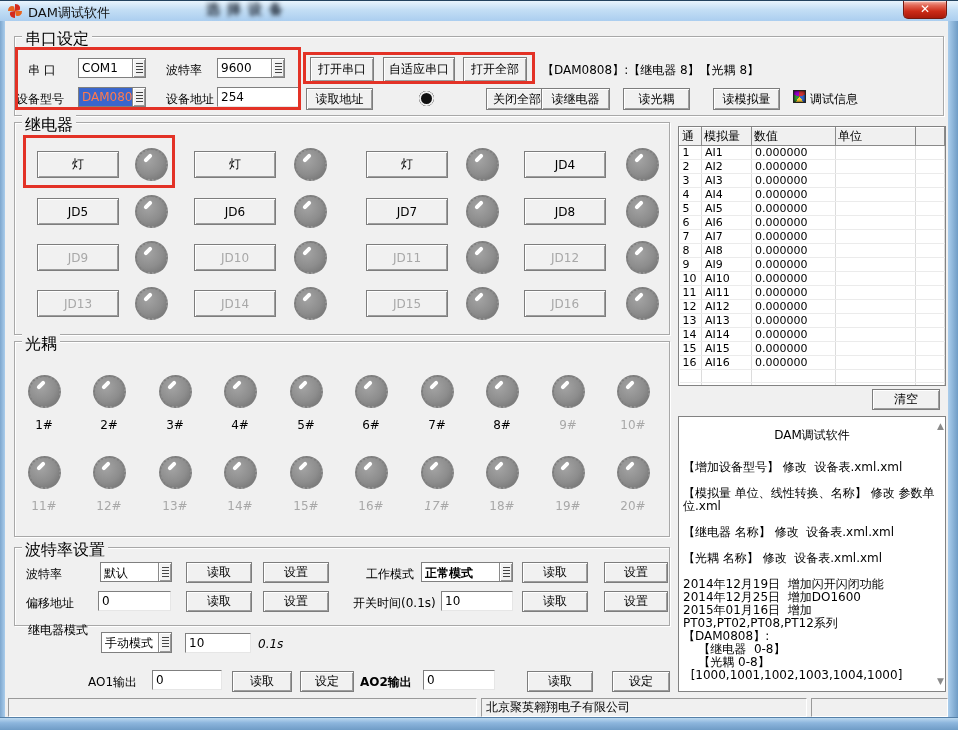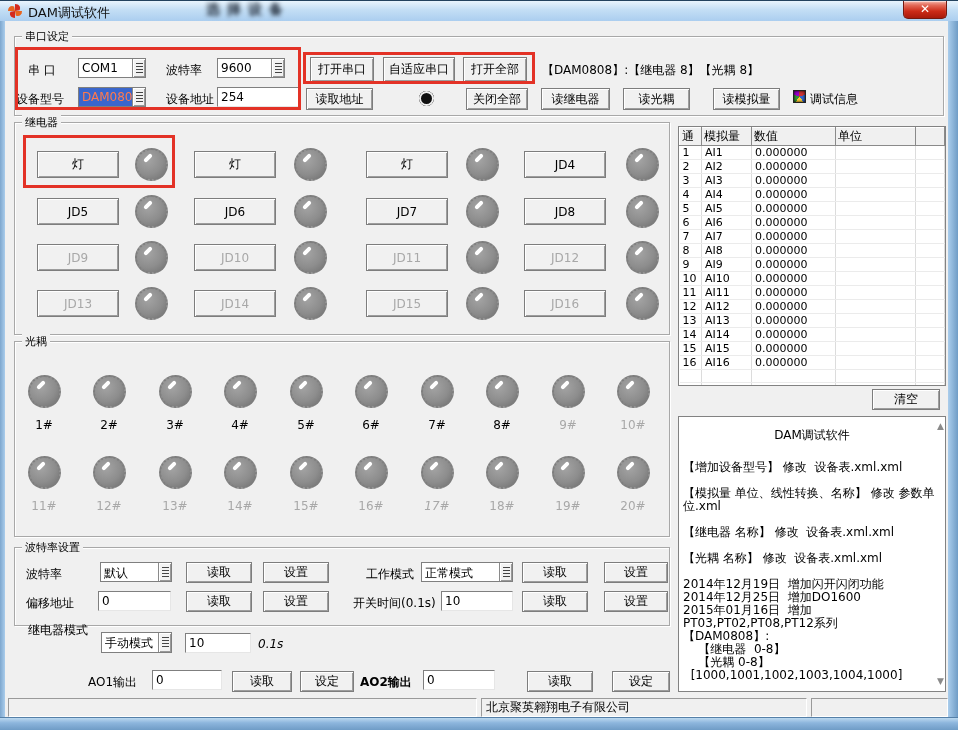--- a/index.html
+++ b/index.html
@@ -25,21 +25,21 @@
   .watermark { position:absolute; left:206px; top:1px; font-size:14px; font-weight:bold;
     color:#26303e; letter-spacing:7px; filter:blur(2px); z-index:31; }
   .close-btn { position:absolute; left:903px; top:1px; width:44px; height:18px; z-index:32;
     background:linear-gradient(180deg,#f3b2a8 0%,#e26a58 25%,#cc2b18 60%,#a81a0b 100%);
     border:1px solid #731910; border-top:none; border-radius:0 0 5px 5px;
     color:#fff; font-size:12px; font-weight:bold; text-align:center; line-height:16px; cursor:pointer;
     box-shadow:inset 0 1px 1px rgba(255,255,255,.6); }
 
   
   .group { position:absolute; border:1px solid #a8a8a8; box-shadow:1px 1px 0 #ffffff, inset 1px 1px 0 #ffffff; z-index:2; }
-  .group-label { position:absolute; top:-8px; left:7px; background:#f0f0f0; padding:0 3px; font-size:11px; white-space:nowrap; }
+  .group-label { position:absolute; top:-8px; left:7px; background:#f0f0f0; padding:0 3px; font-size:16px; white-space:nowrap; }
   .label { position:absolute; font-size:12px; white-space:nowrap; z-index:3; }
   .btn { position:absolute; background:#f1f1f1; border:1px solid #7d7d7d;
     box-shadow:inset 1px 1px 0 #ffffff, inset -1px -1px 0 #9d9d9d;
     font-size:12px; display:flex; align-items:center; justify-content:center;
     white-space:nowrap; cursor:pointer; z-index:3; }
   .btn.disabled { color:#a8a8a8; cursor:default; }
   .input { position:absolute; background:#fff; border:1px solid #7f7f7f;
     border-bottom-color:#e6e6e6; border-right-color:#e6e6e6;
     font-size:12px; padding:2px 3px; overflow:hidden; white-space:nowrap; z-index:3; }
   .combo { position:absolute; background:#fff; border:1px solid #7f7f7f;
@@ -143,21 +143,21 @@
   <span class="label" style="left:166px;top:91px;">设备地址</span>
   <div class="input" style="left:217px;top:87px;width:84px;height:20px;">254</div>
 
   <div class="btn" style="left:310px;top:57px;width:64px;height:25px;">打开串口</div>
   <div class="btn" style="left:383px;top:57px;width:72px;height:25px;">自适应串口</div>
   <div class="btn" style="left:463px;top:57px;width:64px;height:25px;">打开全部</div>
   <span class="devinfo">【DAM0808】:【继电器  8】【光耦 8】</span>
 
   <div class="btn" style="left:306px;top:88px;width:67px;height:22px;">读取地址</div>
   <div class="led-ring" style="left:419px;top:91px;"></div>
-  <div class="btn" style="left:466px;top:88px;width:62px;height:22px;">关闭全部</div>
+  <div class="btn" style="left:486px;top:88px;width:62px;height:22px;">关闭全部</div>
   <div class="btn" style="left:541px;top:88px;width:69px;height:22px;">读继电器</div>
   <div class="btn" style="left:623px;top:88px;width:67px;height:22px;">读光耦</div>
   <div class="btn" style="left:713px;top:88px;width:67px;height:22px;">读模拟量</div>
   <div class="debug-icon"></div>
   <span class="label" style="left:810px;top:91px;">调试信息</span>
 
   <div class="annot" style="left:15px;top:47px;width:286px;height:63px;"></div>
   <div class="annot" style="left:303px;top:52px;width:232px;height:32px;"></div>
   <div class="annot" style="left:23px;top:135px;width:152px;height:53px;"></div>
 
@@ -420,21 +420,21 @@
   <span class="label" style="left:26px;top:566px;">波特率</span>
   <div class="combo" style="left:100px;top:562px;width:72px;height:20px;">
     <span class="combo-text">默认</span>
     <span class="combo-btn">
         <span class="grip"></span>
       </span>
   </div>
   <div class="btn" style="left:186px;top:562px;width:66px;height:21px;">读取</div>
   <div class="btn" style="left:263px;top:562px;width:66px;height:21px;">设置</div>
   <span class="label" style="left:366px;top:566px;">工作模式</span>
-  <div class="combo" style="left:421px;top:562px;width:92px;height:20px;">
+  <div class="combo" style="left:421px;top:562px;width:92px;height:20px;font-weight:bold;">
     <span class="combo-text">正常模式</span>
     <span class="combo-btn">
         <span class="grip"></span>
       </span>
   </div>
   <div class="btn" style="left:522px;top:562px;width:66px;height:21px;">读取</div>
   <div class="btn" style="left:604px;top:562px;width:64px;height:21px;">设置</div>
 
   <span class="label" style="left:26px;top:595px;">偏移地址</span>
   <div class="input" style="left:98px;top:591px;width:73px;height:20px;">0</div>

